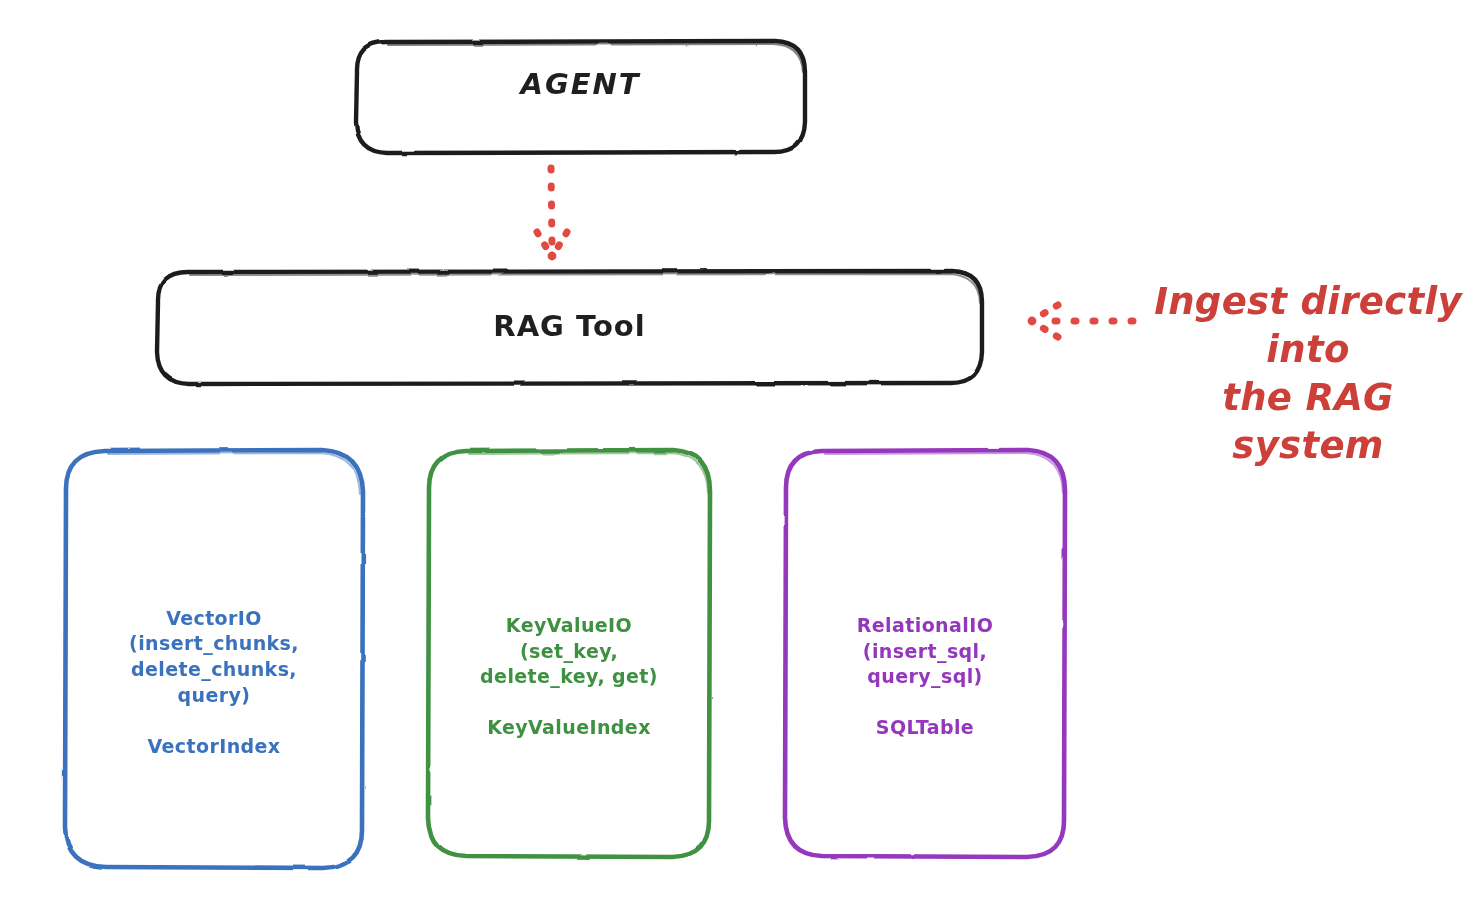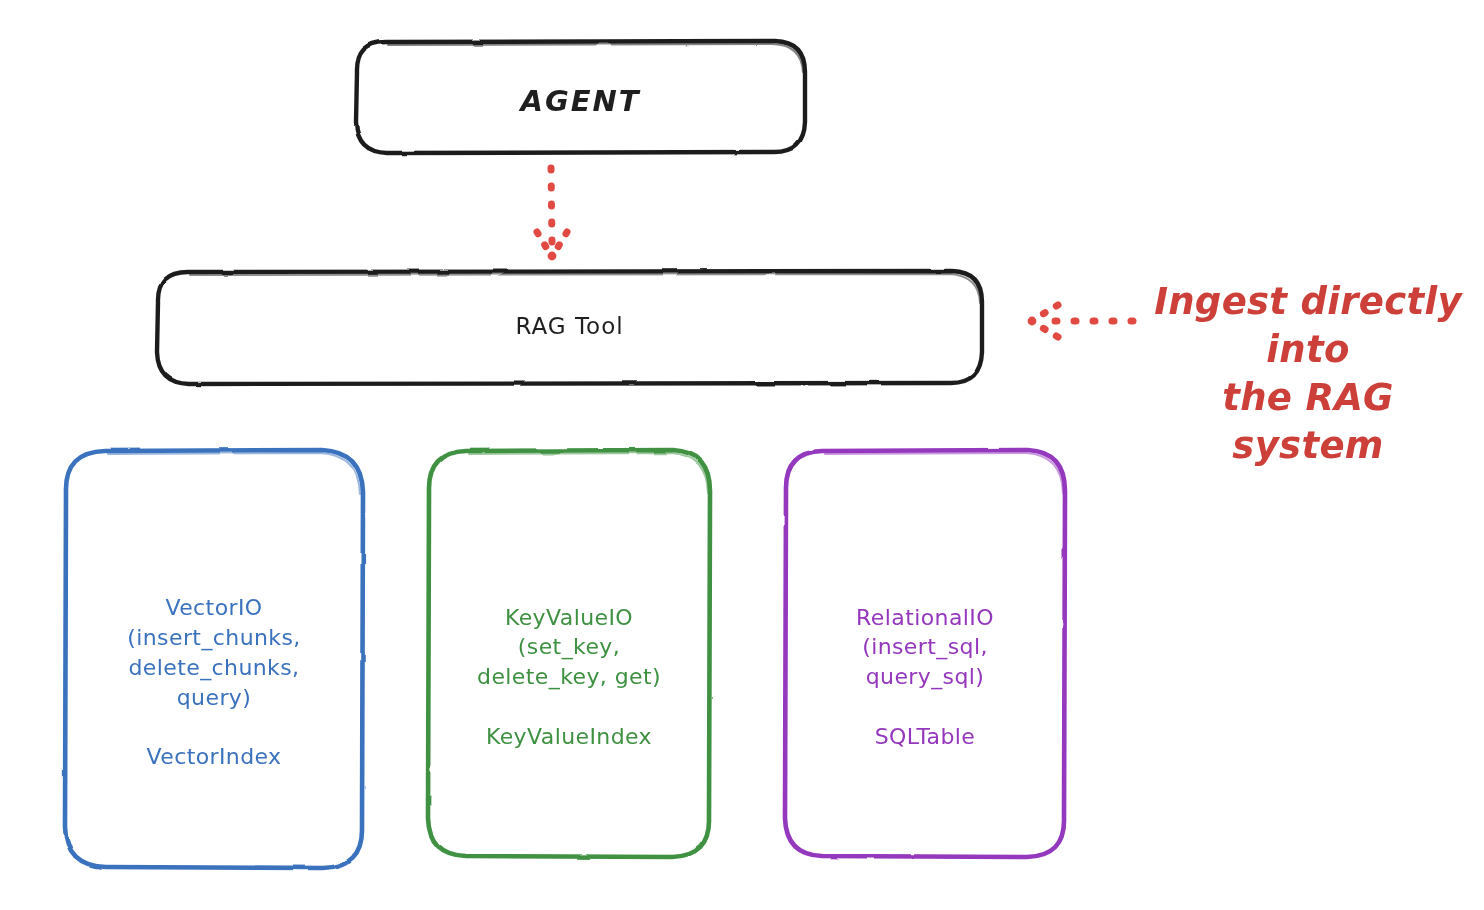--- a/index.html
+++ b/index.html
@@ -36,51 +36,51 @@
     position: relative;
     z-index: 2;
     white-space: pre-line;
     line-height: 1.28;
     letter-spacing: 0.4px;
   }
 
   
   .node-agent {
     left: 356px;
-    top: 46px;
+    top: 29px;
     width: 449px;
     height: 112px;
   }
   .node-agent .label {
     font-family: "DejaVu Sans", sans-serif;
     font-style: italic;
     font-weight: 700;
     font-size: 29px;
     color: #1f1f1f;
     letter-spacing: 2px;
   }
   .node-rag {
     left: 157px;
     top: 271px;
     width: 825px;
     height: 112px;
   }
   .node-rag .label {
     font-family: "DejaVu Sans", sans-serif;
-    font-size: 23px;
-    font-weight: 400;
+    font-size: 29px;
+    font-weight: 700;
     color: #1f1f1f;
     letter-spacing: 1px;
   }
 
   
   .node-leaf .label {
     font-family: "DejaVu Sans", sans-serif;
-    font-size: 22px;
-    font-weight: 400;
+    font-size: 19px;
+    font-weight: 700;
     line-height: 1.35;
     margin-top: 47px;
   }
   .node-vector {
     left: 65px;
     top: 450px;
     width: 298px;
     height: 418px;
   }
   .node-vector .label { color: #3b72bd; }

